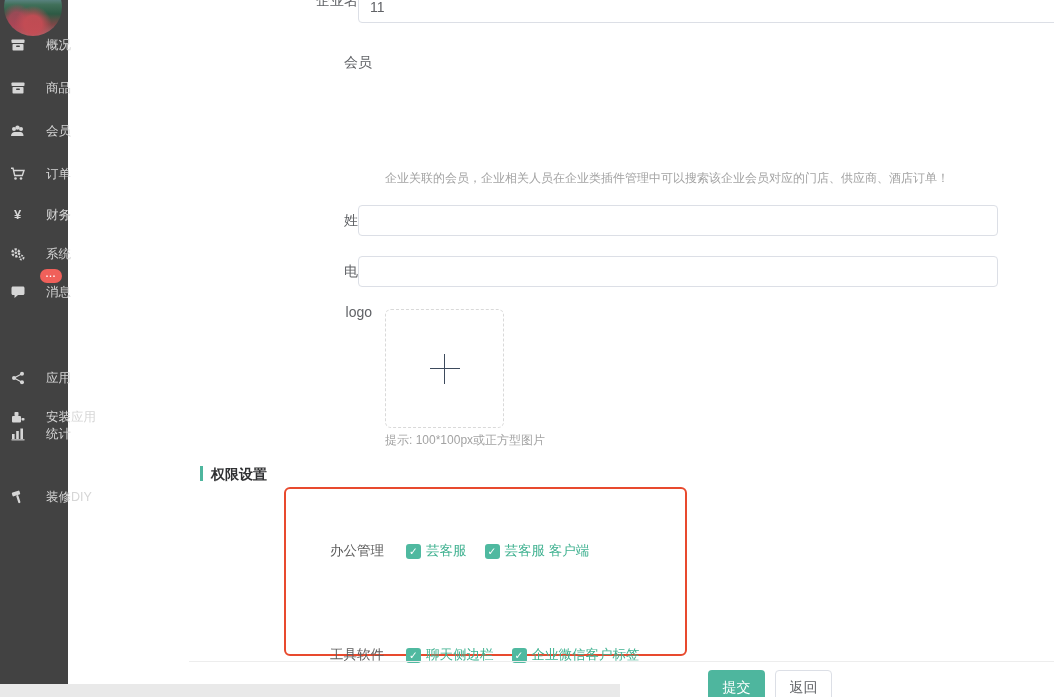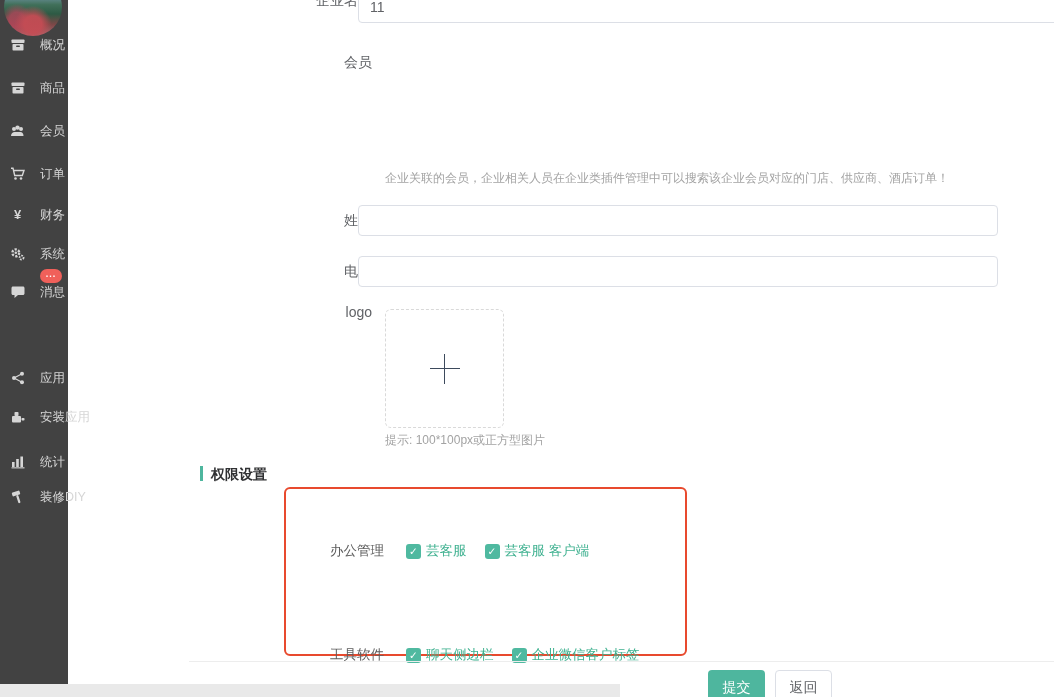--- a/index.html
+++ b/index.html
@@ -6,21 +6,21 @@
   .screen{position:relative;width:1054px;height:697px;overflow:hidden;
           font-family:"Liberation Sans","DejaVu Sans",sans-serif;background:#fff;}
 
   
   .sidebar{position:absolute;left:0;top:0;width:68px;height:684px;background:#424242;}
   .avatar{position:absolute;left:4px;top:-22px;width:58px;height:58px;border-radius:50%;
           background:
             radial-gradient(circle at 50% 80%, rgba(196,76,84,.95) 0 16%, rgba(196,76,84,0) 34%),
             radial-gradient(circle at 22% 72%, rgba(180,70,90,.8) 0 12%, rgba(180,70,90,0) 26%),
             linear-gradient(180deg,#a9bfd9 0%,#7b9cb4 26%,#41705a 46%,#2d5a44 62%,#7c4747 80%,#b06a72 100%);}
-  .side-item{position:absolute;left:10px;height:16px;display:flex;align-items:center;gap:15px;
+  .side-item{position:absolute;left:10px;height:16px;display:flex;align-items:center;gap:21px;
              color:#d6d6d6;font-size:12.5px;white-space:nowrap;cursor:pointer;}
   .side-item .ic{display:inline-flex;width:15px;justify-content:center;}
   .yen{font-size:13px;font-weight:bold;color:#d6d6d6;line-height:14px;}
   .msg-badge{position:absolute;left:40px;top:269px;width:22px;height:14px;border-radius:8px;
              background:#f0605a;color:#fff;font-size:9px;line-height:10px;text-align:center;
              letter-spacing:1px;font-weight:bold;}
 
   
   .subnav{position:absolute;left:68px;top:0;width:121px;height:684px;background:#fff;
           box-shadow:4px 0 6px -2px rgba(0,0,0,.16);}
@@ -164,21 +164,21 @@
       <span class="ic">
         <svg width="14" height="14" viewBox="0 0 14 14">
             <rect x="1" y="6" width="9" height="6.5" rx="1" fill="#d6d6d6"></rect>
             <rect x="3.5" y="2" width="4" height="4" rx="0.8" fill="#d6d6d6"></rect>
             <rect x="10.5" y="8" width="3" height="2.5" rx="0.8" fill="#d6d6d6"></rect>
           </svg>
       </span>
       <span>安装应用</span>
     </div>
 
-    <div class="side-item" style="top:454px">
+    <div class="side-item" style="top:426px">
       <span class="ic">
         <svg width="14" height="14" viewBox="0 0 14 14">
             <rect x="1" y="7" width="2.6" height="5" fill="#d6d6d6"></rect>
             <rect x="5.2" y="4" width="2.6" height="8" fill="#d6d6d6"></rect>
             <rect x="9.4" y="1.5" width="2.6" height="10.5" fill="#d6d6d6"></rect>
             <rect x="0.5" y="12.3" width="13" height="1.1" fill="#d6d6d6"></rect>
           </svg>
       </span>
       <span>统计</span>
     </div>

